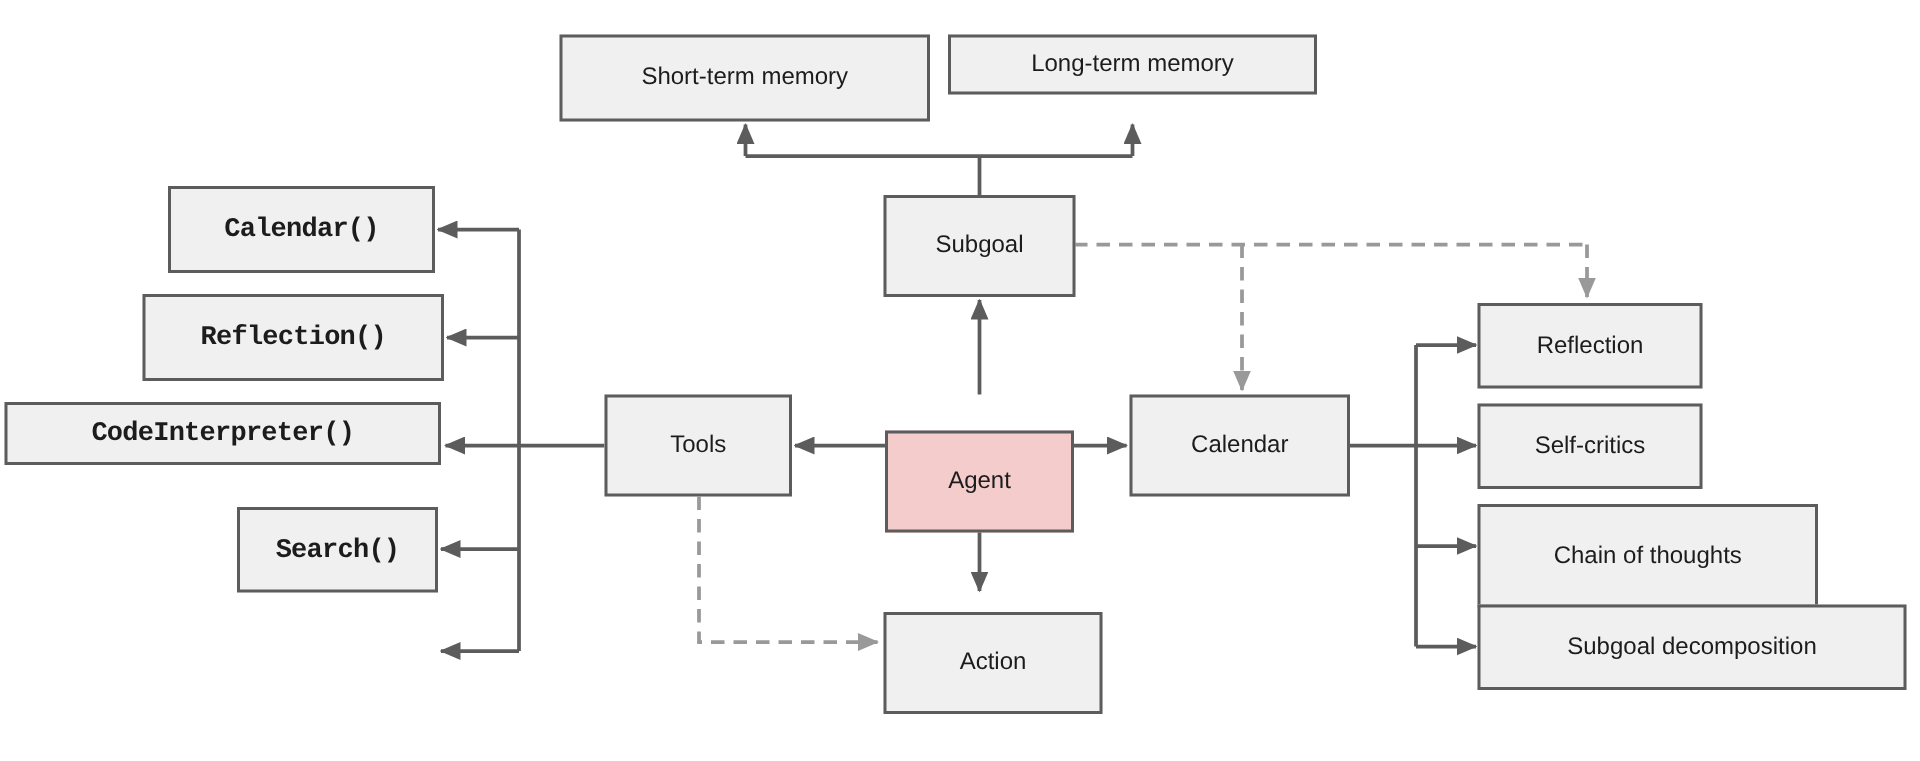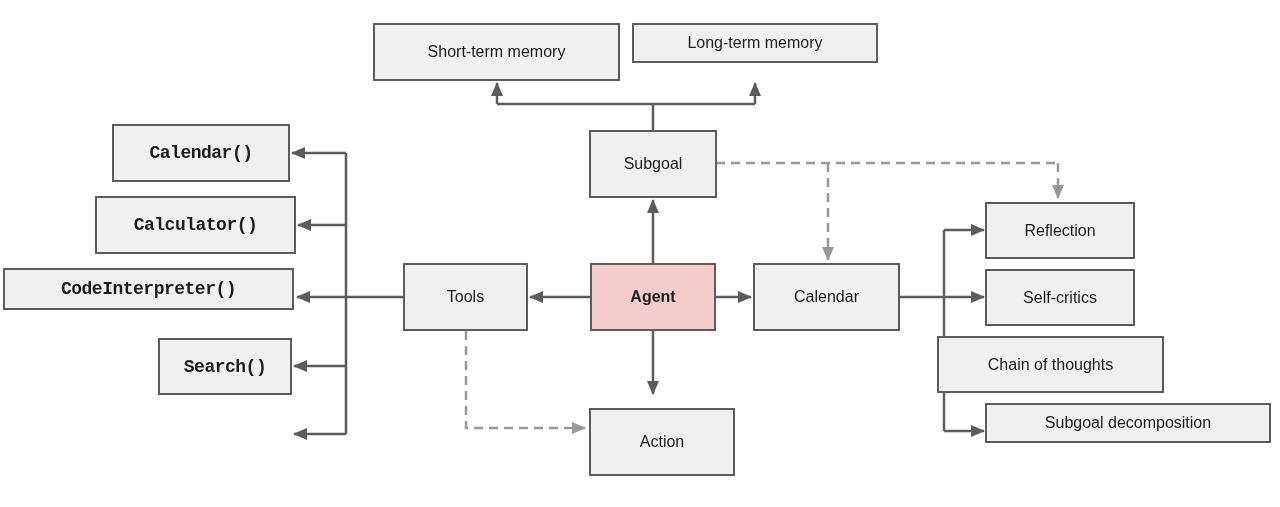--- a/index.html
+++ b/index.html
@@ -43,21 +43,22 @@
     display:flex;
     align-items:center;
     justify-content:center;
     font-size:16px;
     color:var(--text);
     white-space:nowrap;
     text-align:center;
   }
   .node.agent{
     background:var(--agent-fill);
-    font-weight:bold;
+    font-weight:normal;
+    margin-top:24px;
   }
   .node.mono{
     font-family:"Liberation Mono", monospace;
     font-weight:bold;
     font-size:18px;
     letter-spacing:-0.5px;
   }
 </style>
 </head>
 <body>
@@ -109,22 +110,22 @@
 
   <div class="node" style="left:589px;top:130px;width:128px;height:68px">Subgoal</div>
 
   <div class="node" style="left:403px;top:263px;width:125px;height:68px">Tools</div>
   <div class="node agent" style="left:590px;top:263px;width:126px;height:68px">Agent</div>
   <div class="node" style="left:753px;top:263px;width:147px;height:68px">Calendar</div>
 
   <div class="node" style="left:589px;top:408px;width:146px;height:68px">Action</div>
 
   <div class="node mono" style="left:112px;top:124px;width:178px;height:58px">Calendar()</div>
-  <div class="node mono" style="left:95px;top:196px;width:201px;height:58px">Calculator()</div>
+  <div class="node mono" style="left:95px;top:196px;width:201px;height:58px">Reflection()</div>
   <div class="node mono" style="left:3px;top:268px;width:291px;height:42px">CodeInterpreter()</div>
   <div class="node mono" style="left:158px;top:338px;width:134px;height:57px">Search()</div>
 
   <div class="node" style="left:985px;top:202px;width:150px;height:57px">Reflection</div>
   <div class="node" style="left:985px;top:269px;width:150px;height:57px">Self-critics</div>
-  <div class="node" style="left:937px;top:336px;width:227px;height:57px">Chain of thoughts</div>
-  <div class="node" style="left:985px;top:403px;width:286px;height:40px">Subgoal decomposition</div>
+  <div class="node" style="left:985px;top:336px;width:227px;height:69px">Chain of thoughts</div>
+  <div class="node" style="left:985px;top:403px;width:286px;height:57px">Subgoal decomposition</div>
 
 </div>
 
 </body></html>

